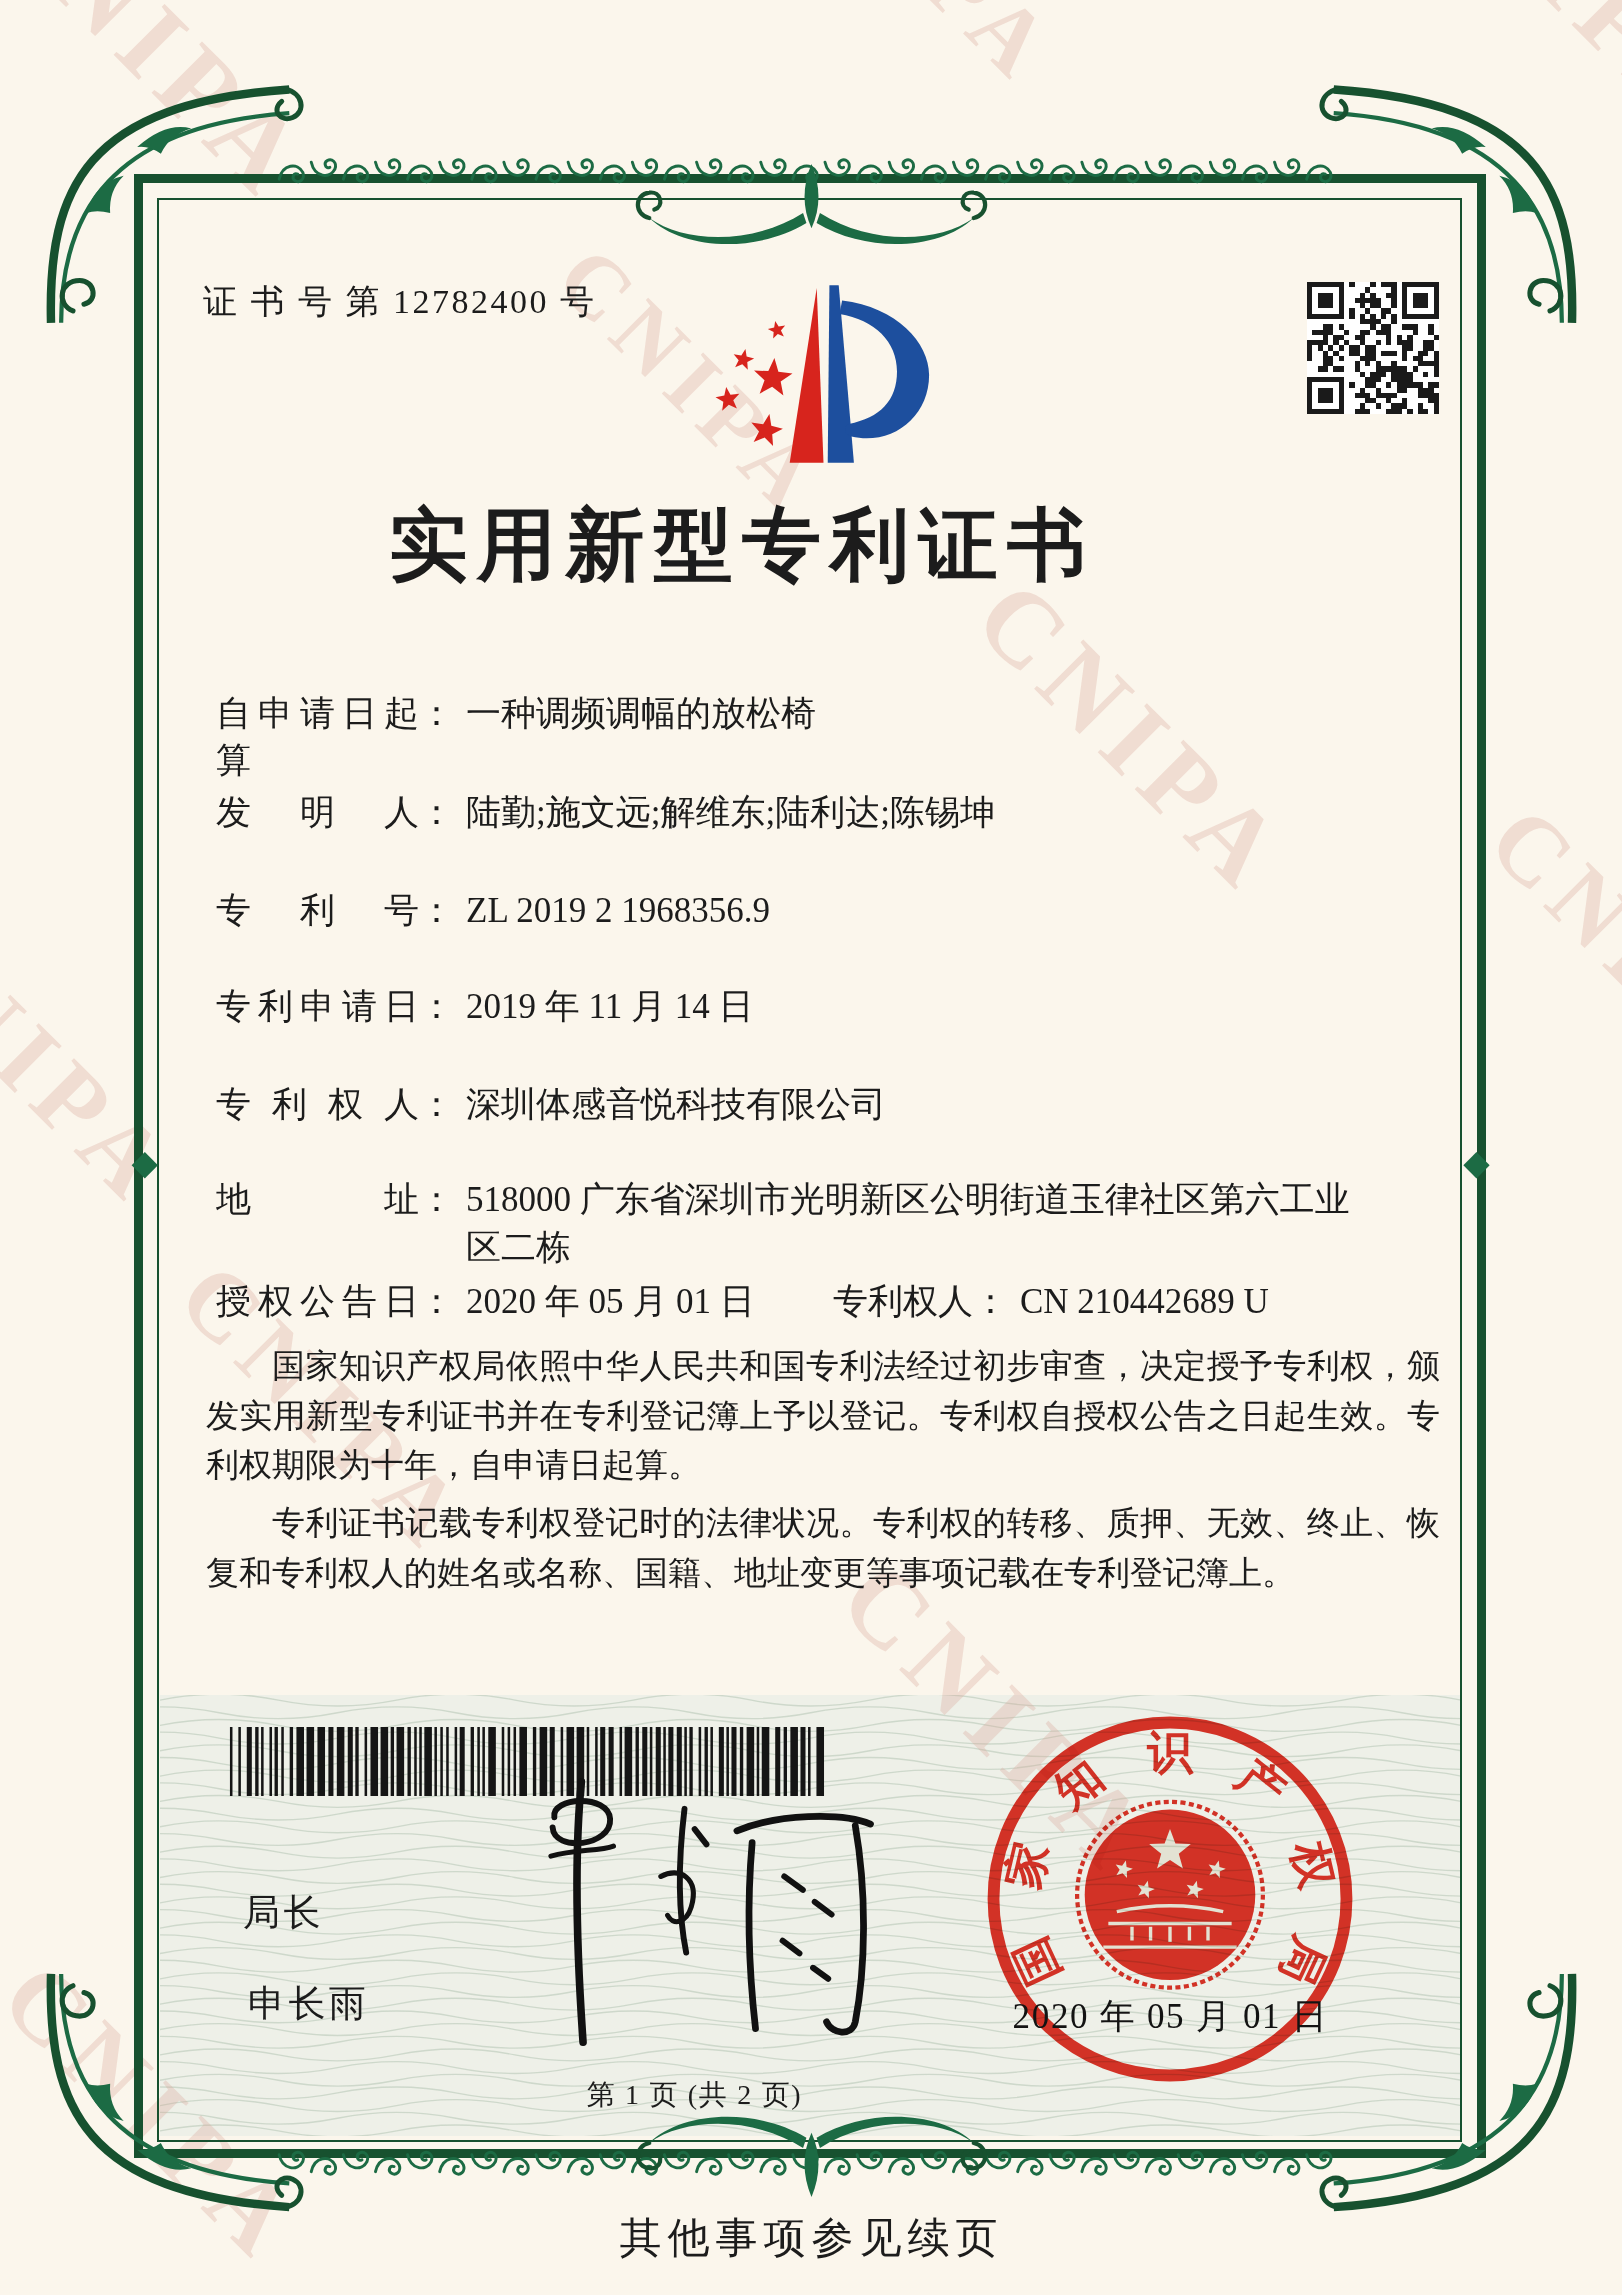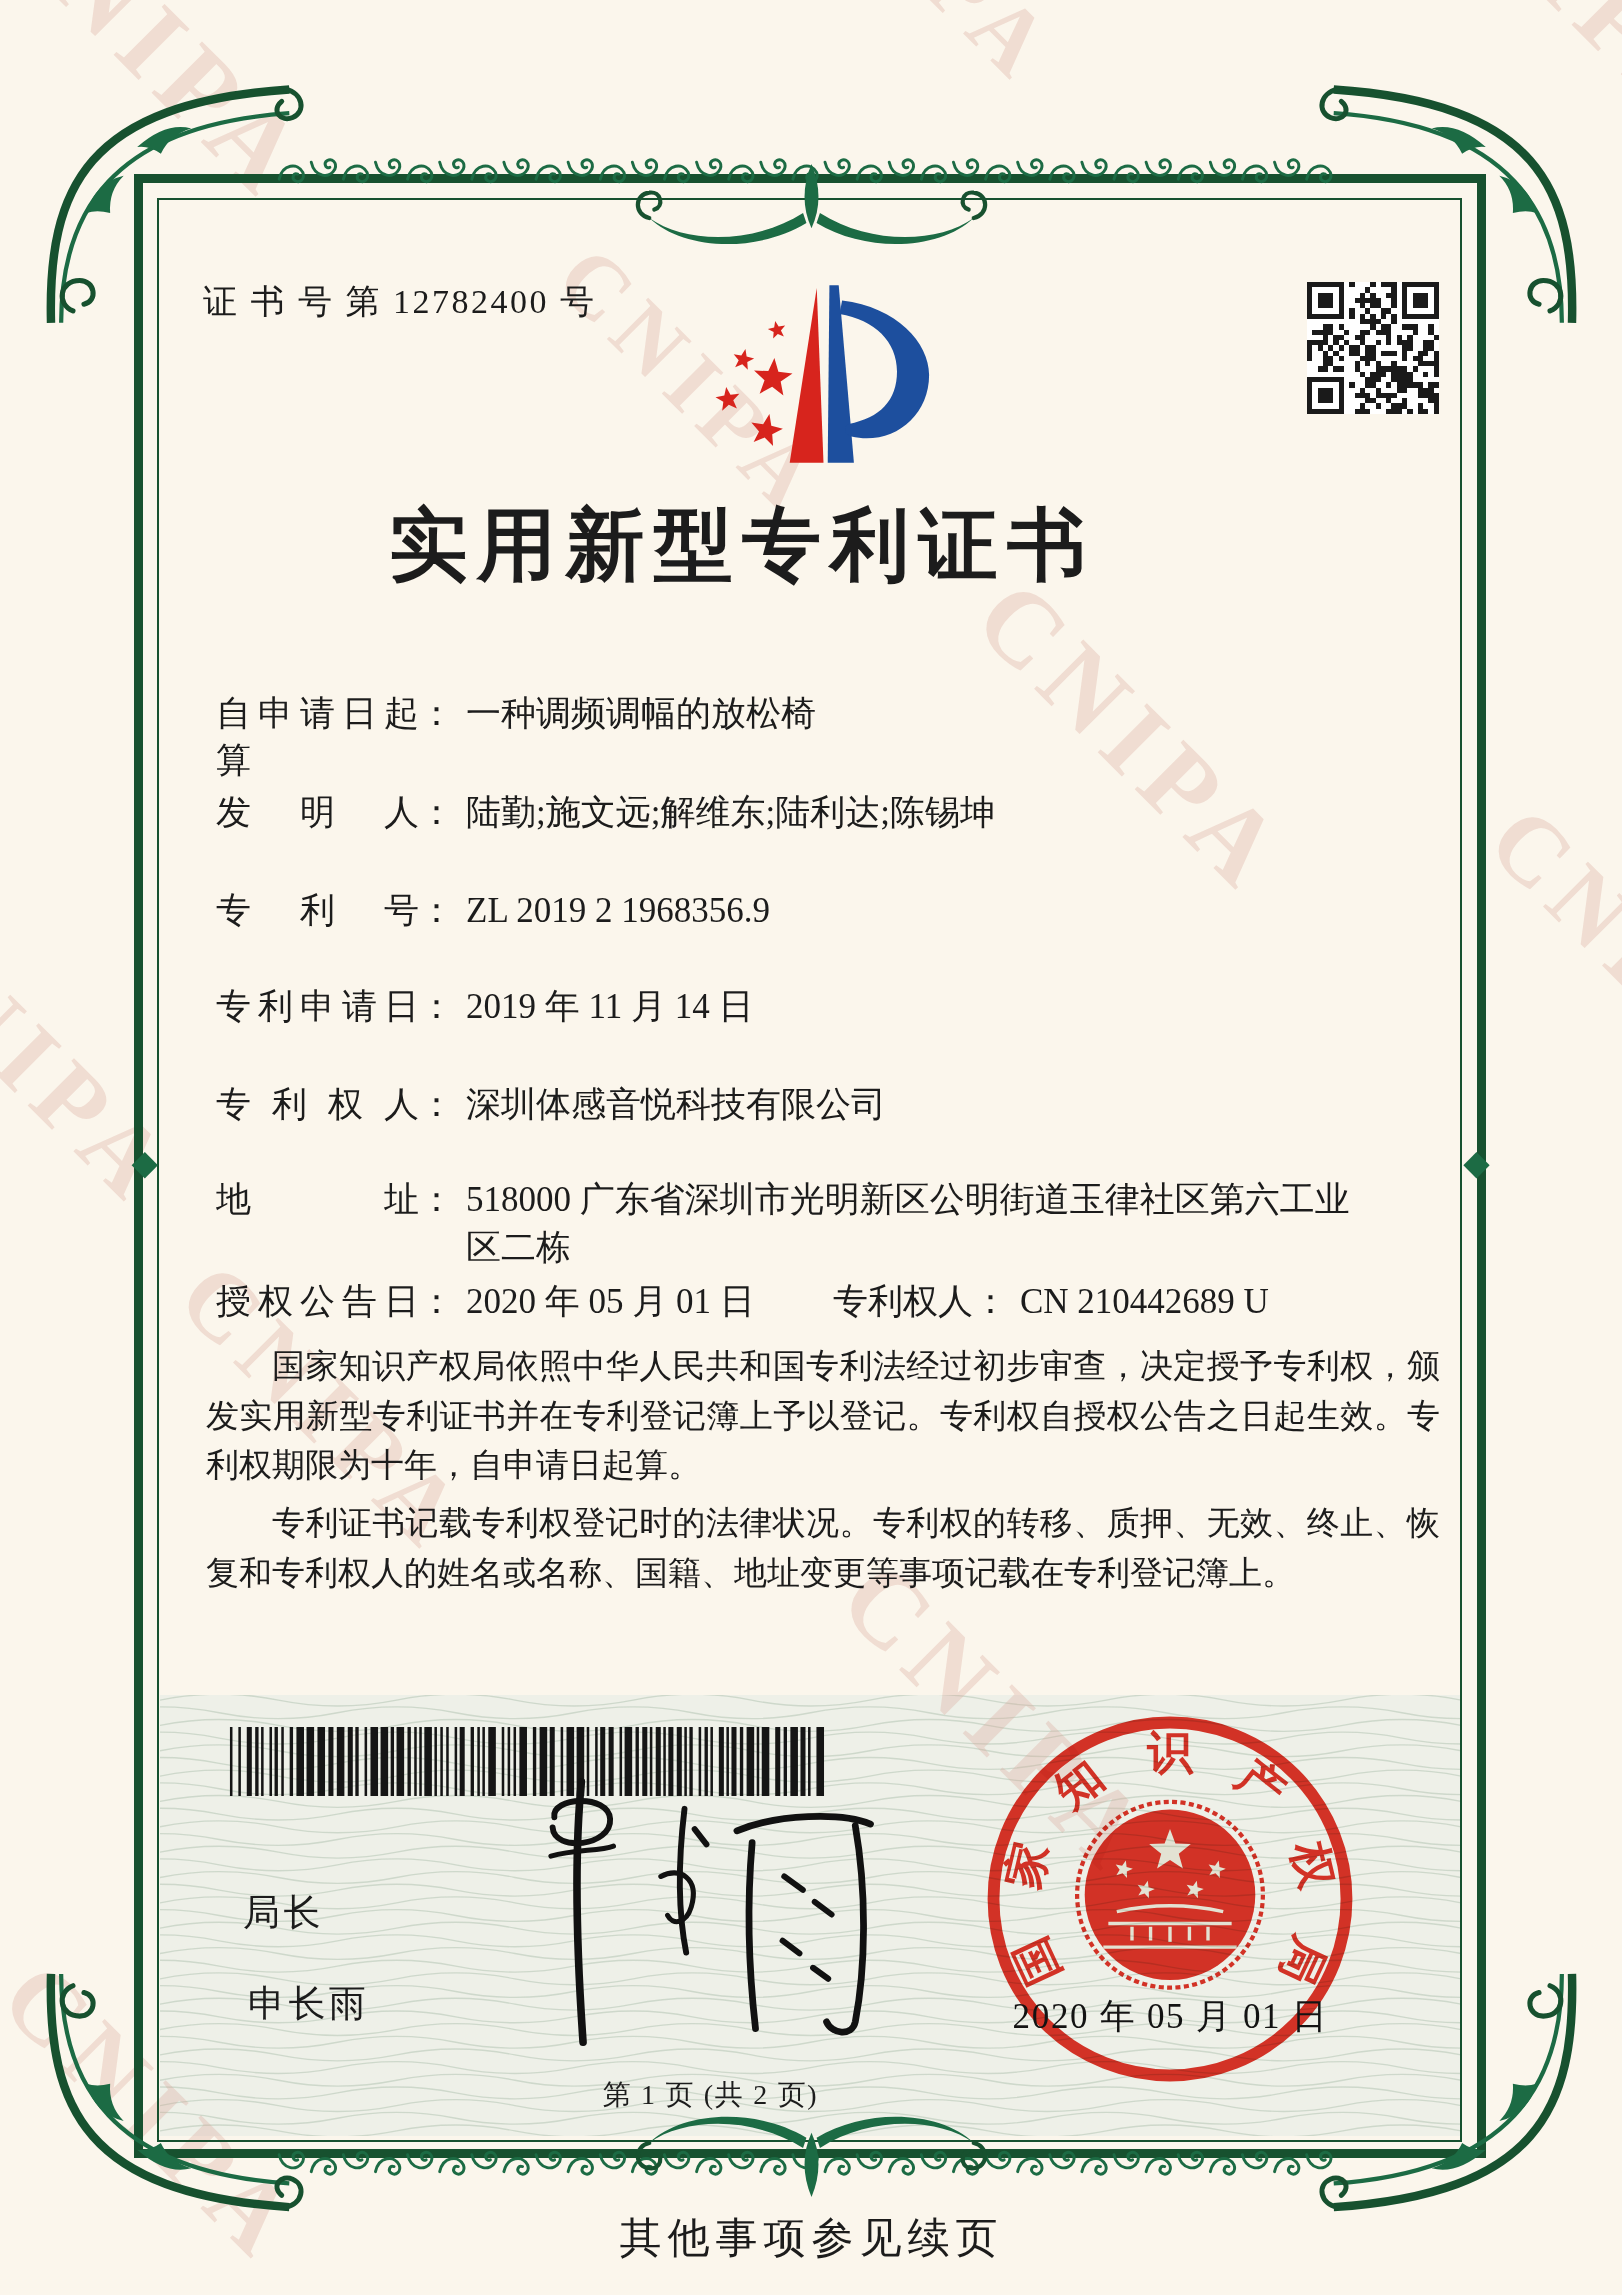--- a/index.html
+++ b/index.html
@@ -32,21 +32,21 @@
   .g2 .fvalue{width:auto;}
   #paras{left:206px;top:1342px;width:1234px;font-size:33px;line-height:1.5;text-align:justify;}
   #paras p{margin:0 0 8.5px 0;text-indent:2em;}
   #barcode{left:227px;top:1727px;}
   #director-label{left:243px;top:1888px;font-size:37px;letter-spacing:3.4px;}
   #director-name{left:248px;top:1979px;font-size:37px;letter-spacing:3.4px;}
   #signature{left:473px;top:1775px;z-index:4;}
   #seal{left:980px;top:1709px;z-index:5;mix-blend-mode:multiply;opacity:.95;position:absolute;}
   #seal-date{left:972px;top:1993px;width:397px;text-align:center;font-size:35px;
              letter-spacing:1.7px;z-index:6;color:#131313;}
-  #page-info{left:16px;top:2076px;width:1389px;text-align:center;font-size:28px;letter-spacing:1.7px;}
+  #page-info{left:0;top:2076px;width:1389px;text-align:center;font-size:28px;letter-spacing:1.7px;}
   #cont-note{left:0;top:2210px;width:1623px;text-align:center;font-size:42px;letter-spacing:6px;}
 </style>
 </head>
 <body>
 
 <div id="page">
 
   <svg id="guill" width="1302" height="441" viewBox="0 0 1541 522">
       <rect x="0" y="0" width="1541" height="522" fill="#eef0e8"></rect>
       <path d="M-140,6 q70,14 140,0 q70,-14 140,0 q70,14 140,0 q70,-14 140,0 q70,14 140,0 q70,-14 140,0 q70,14 140,0 q70,-14 140,0 q70,14 140,0 q70,-14 140,0 q70,14 140,0 q70,-14 140,0 q70,14 140,0" fill="none" stroke="#c8d3c5" stroke-width="1.6" opacity="0.85"></path>

